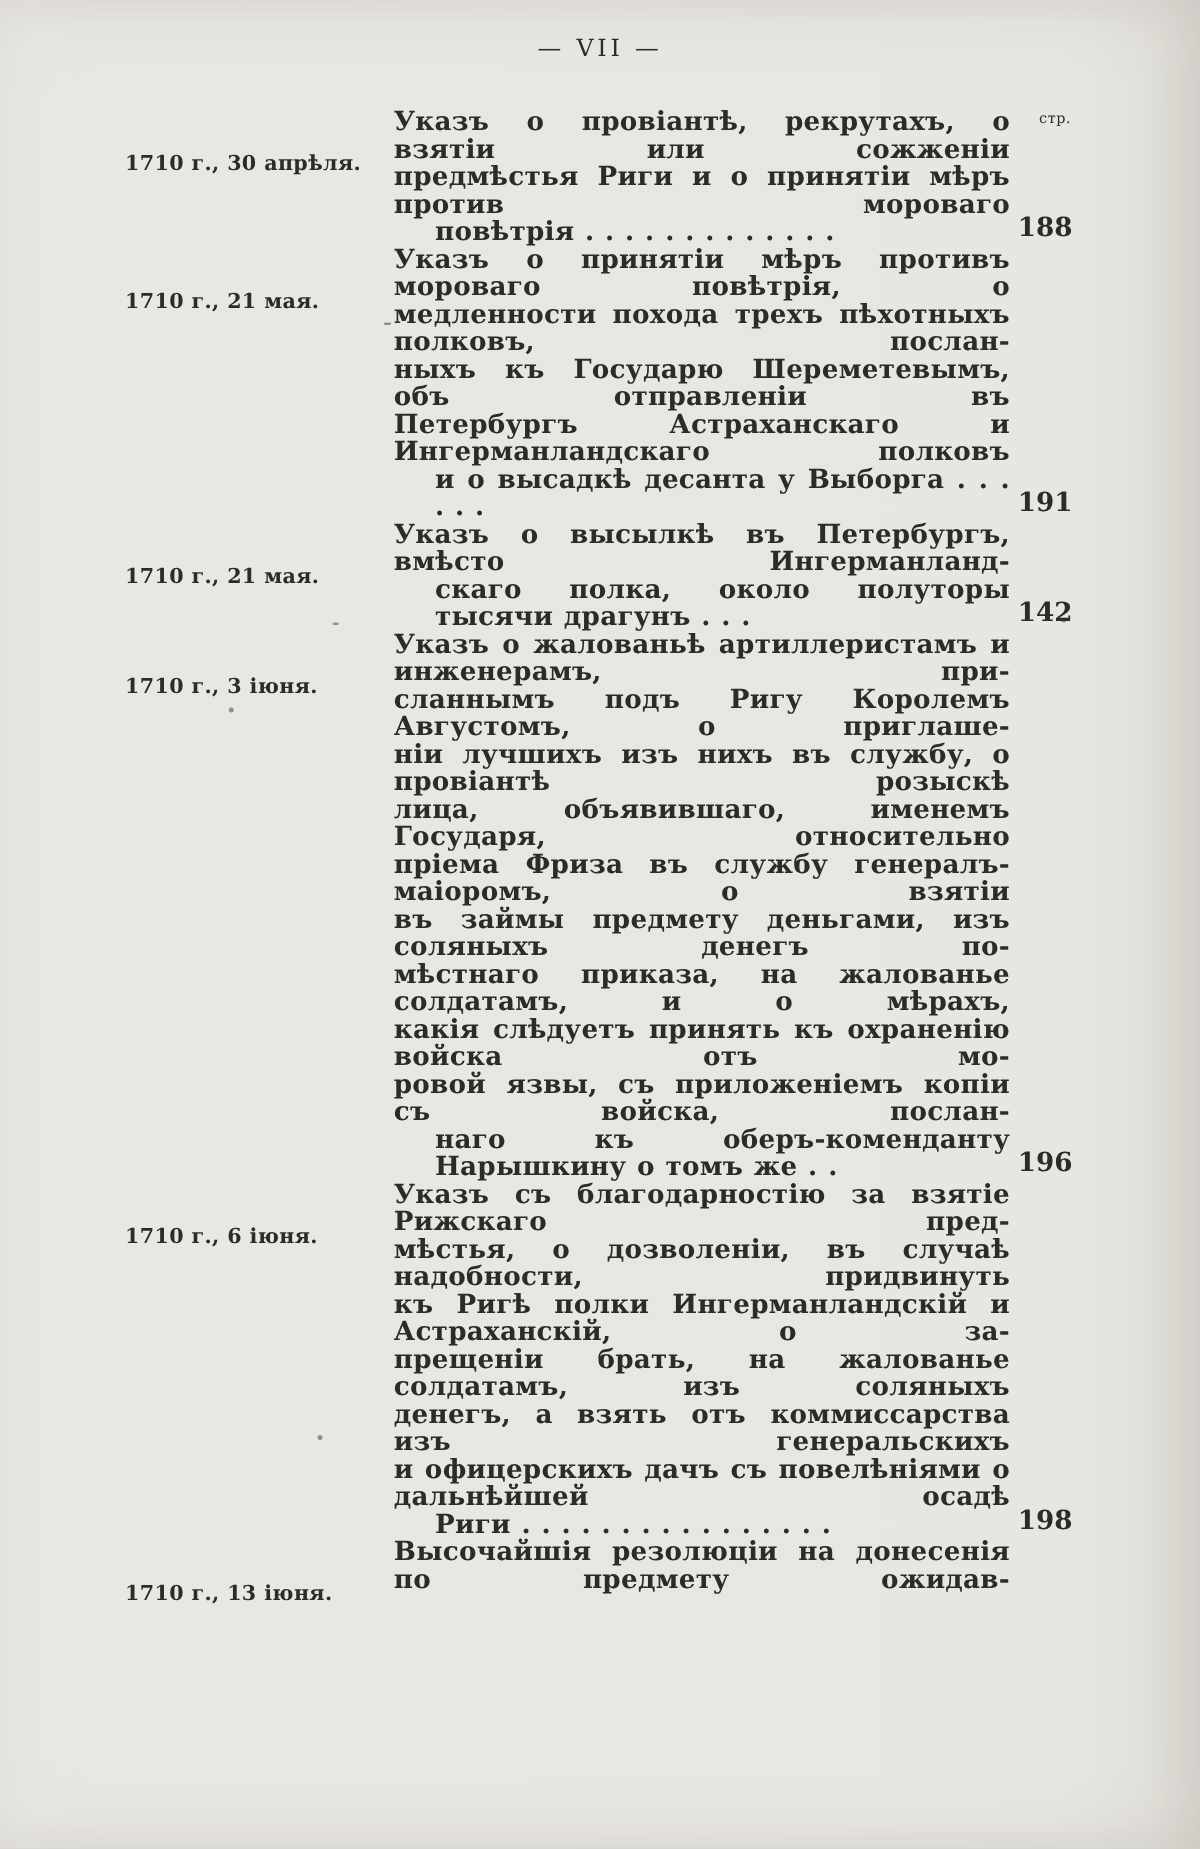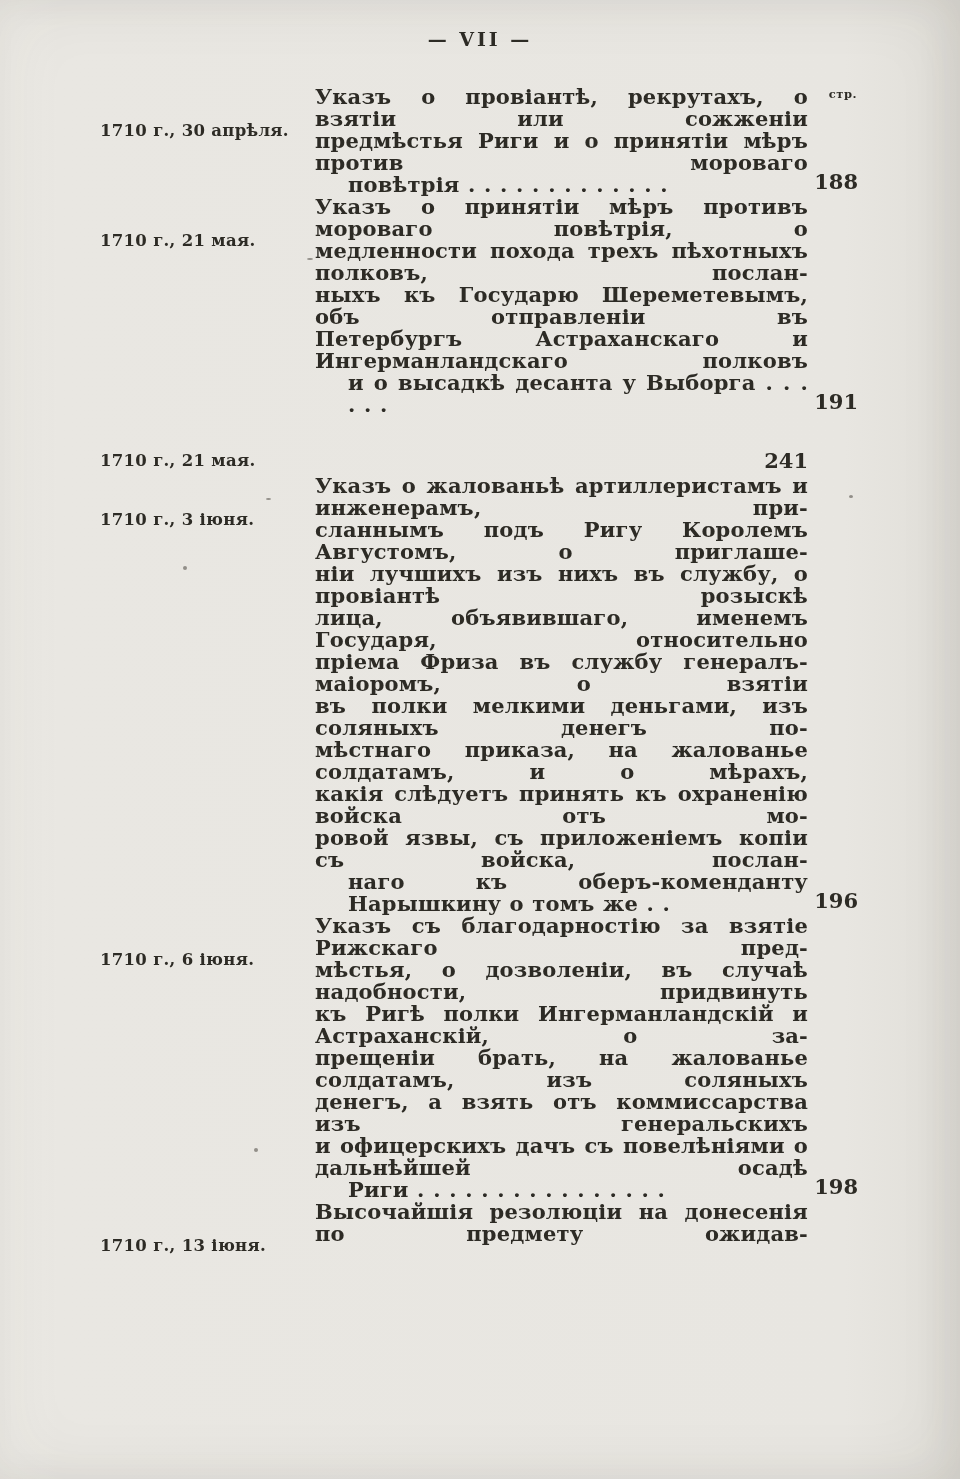--- a/index.html
+++ b/index.html
@@ -18,29 +18,29 @@
     color: #2d2b25;
     overflow: hidden;
   }
   .page-header {
     position: absolute;
     top: 28px;
     left: 0;
     width: 100%;
     text-align: center;
     font-size: 19px;
-    font-weight: 700;
+    font-weight: 400;
     letter-spacing: 3px;
   }
   .col-label {
     position: absolute;
     top: 87px;
     right: 103px;
     font-size: 11.5px;
-    font-weight: 700;
+    font-weight: 400;
     letter-spacing: 0.5px;
   }
   .entries {
     position: absolute;
     top: 86px;
     left: 100px;
     width: 758px;
   }
   .entry {
     display: grid;
@@ -110,32 +110,36 @@
           <div class="line">медленности похода трехъ пѣхотныхъ полковъ, послан-</div>
           <div class="line">ныхъ къ Государю Шереметевымъ, объ отправленіи въ</div>
           <div class="line">Петербургъ Астраханскаго и Ингерманландскаго полковъ</div>
           <div class="line last">и о высадкѣ десанта у Выборга . . . . . .</div>
         </div>
     <div class="entry-page">191</div>
   </div>
 
   <div class="entry">
     <div class="entry-date">1710 г., 21 мая.</div>
-    <div class="entry-page">241</div>
+    <div class="entry-body">
+          <div class="line">Указъ о высылкѣ въ Петербургъ, вмѣсто Ингерманланд-</div>
+          <div class="line last">скаго полка, около полуторы тысячи драгунъ . . .</div>
+        </div>
+    <div class="entry-page">142</div>
   </div>
 
   <div class="entry">
     <div class="entry-date">1710 г., 3 іюня.</div>
     <div class="entry-body">
           <div class="line">Указъ о жалованьѣ артиллеристамъ и инженерамъ, при-</div>
           <div class="line">сланнымъ подъ Ригу Королемъ Августомъ, о приглаше-</div>
           <div class="line">ніи лучшихъ изъ нихъ въ службу, о провіантѣ розыскѣ</div>
           <div class="line">лица, объявившаго, именемъ Государя, относительно</div>
           <div class="line">пріема Фриза въ службу генералъ-маіоромъ, о взятіи</div>
-          <div class="line">въ полки мелкими деньгами, изъ соляныхъ денегъ по-</div>
+          <div class="line">въ займы предмету деньгами, изъ соляныхъ денегъ по-</div>
           <div class="line">мѣстнаго приказа, на жалованье солдатамъ, и о мѣрахъ,</div>
           <div class="line">какія слѣдуетъ принять къ охраненію войска отъ мо-</div>
           <div class="line">ровой язвы, съ приложеніемъ копіи съ войска, послан-</div>
           <div class="line last">наго къ оберъ-коменданту Нарышкину о томъ же .  .</div>
         </div>
     <div class="entry-page">196</div>
   </div>
 
   <div class="entry">
     <div class="entry-date">1710 г., 6 іюня.</div>

